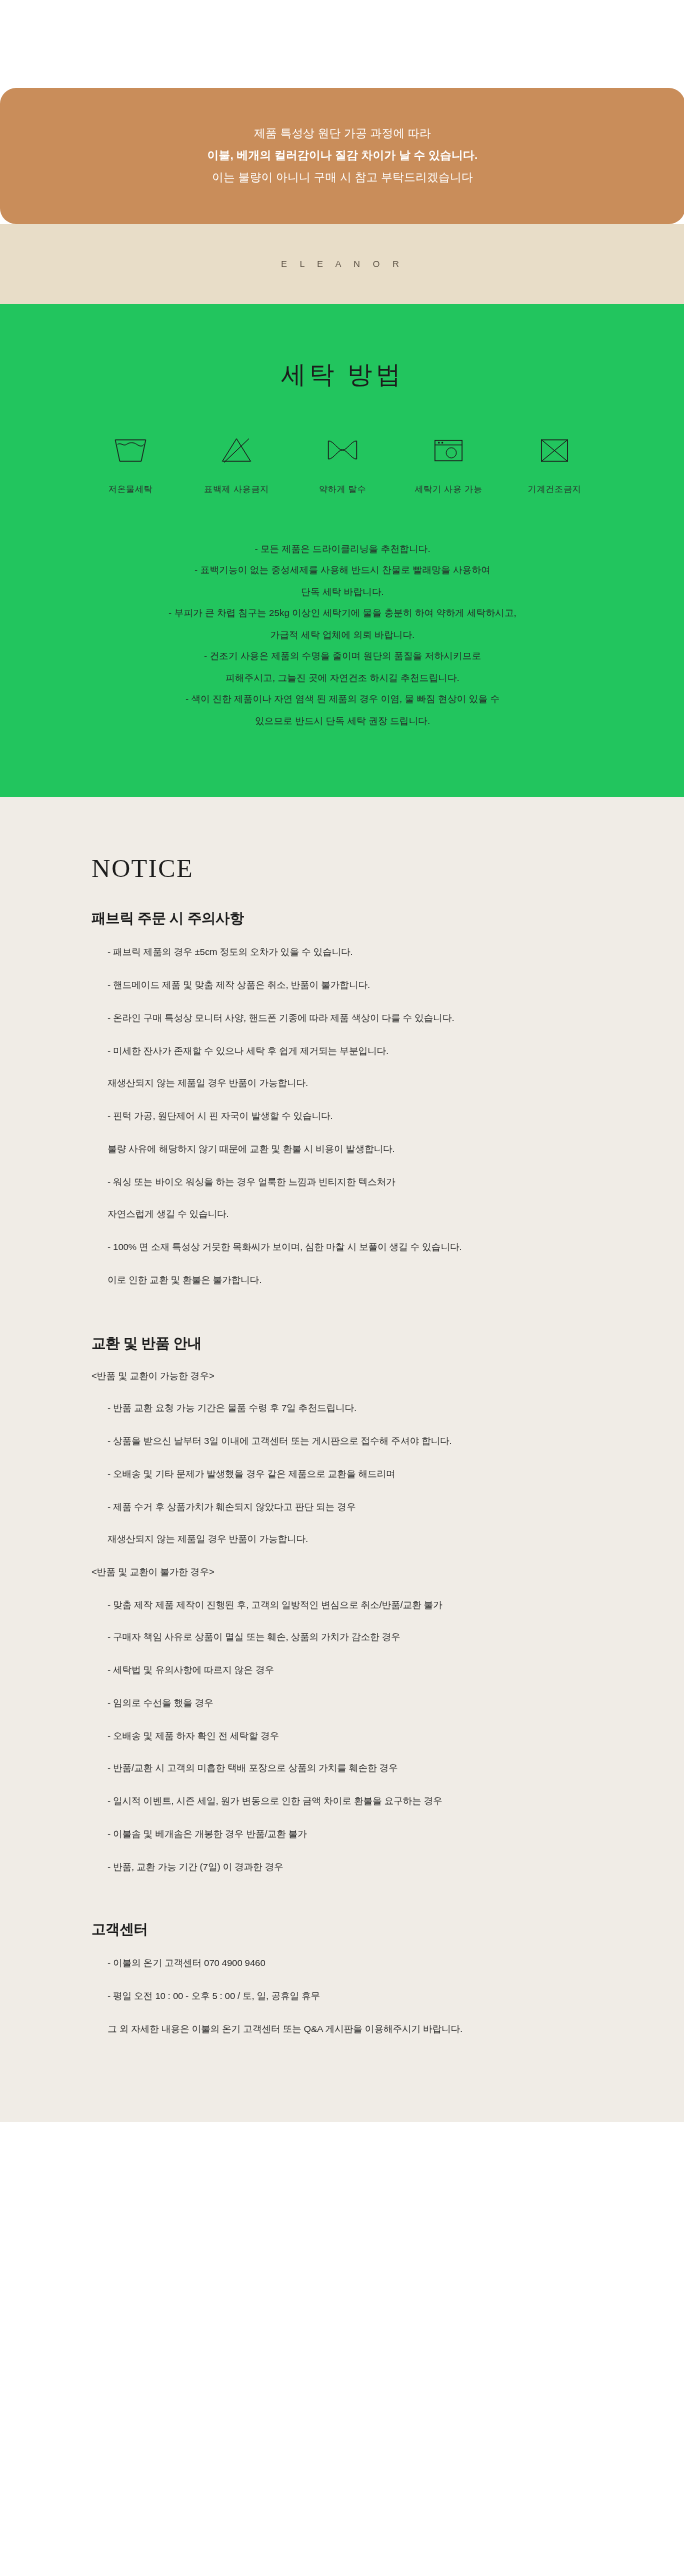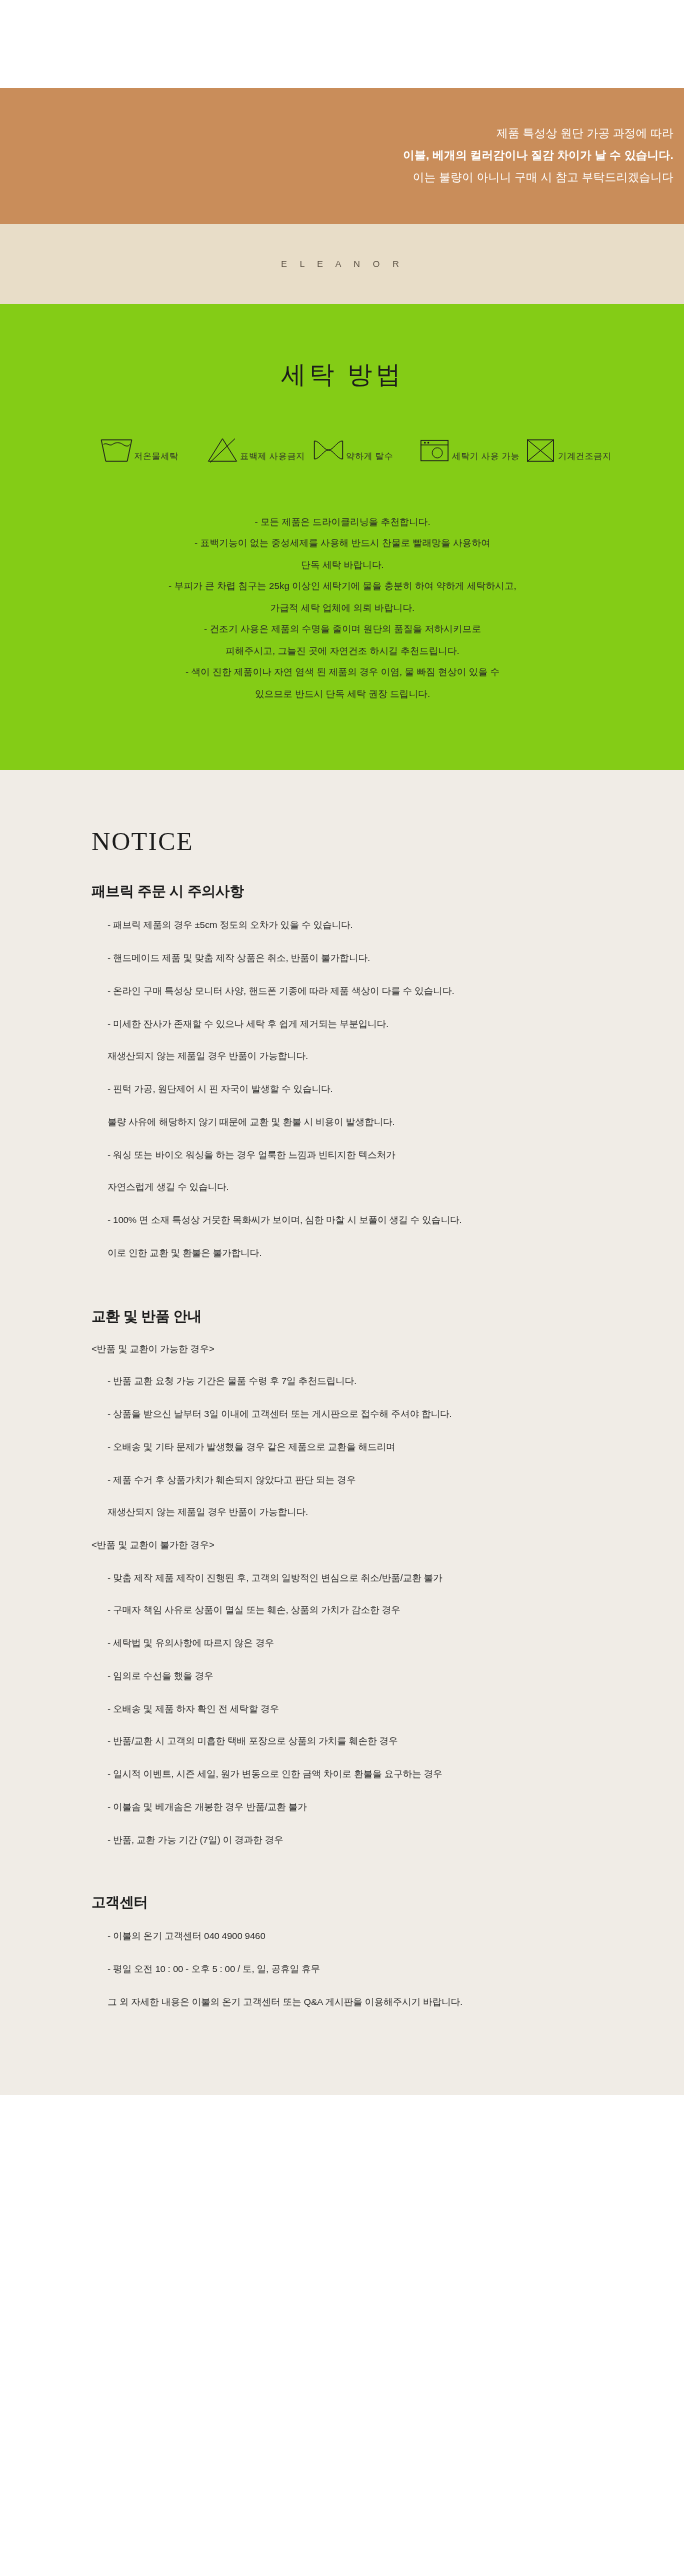--- a/index.html
+++ b/index.html
@@ -17,22 +17,23 @@
     position: relative;
   }
 
   
   .top-gap { height: 88px; background: #ffffff; }
 
   
   .banner {
     background: #c98d5a;
     color: #ffffff;
-    text-align: right;
+    text-align: center;
     padding: 34px 11.4px 35px;
+    border-radius: 16px;
   }
   .banner-line {
     font-size: 11.4px;
     line-height: 1.95;
     letter-spacing: 0.1px;
     font-weight: 400;
   }
   .banner-line.bold { font-weight: 700; }
 
   
@@ -45,42 +46,42 @@
   }
   .brand-name {
     font-size: 9px;
     letter-spacing: 5.1px;
     color: #5d5346;
     font-weight: 400;
   }
 
   
   .washing {
-    background: #84cc16;
+    background: #22c55e;
     padding: 54px 0 63px;
     text-align: center;
   }
   .washing h2 {
     margin: 0 0 40px;
     font-family: "Liberation Serif", serif;
     font-size: 25px;
     font-weight: 400;
     letter-spacing: 3.4px;
     color: #1c1c1c;
   }
   .icon-row {
     display: flex;
     justify-content: center;
     gap: 43px;
     align-items: flex-end;
   }
   .icon-cell {
     width: 63px;
     display: flex;
-    flex-direction: row;
+    flex-direction: column;
     align-items: center;
   }
   .icon-box { height: 38px; display: flex; align-items: center; justify-content: center; }
   .icon-label {
     margin-top: 15px;
     font-size: 8.6px;
     color: #2b2b2b;
     letter-spacing: 0.3px;
     white-space: nowrap;
   }
@@ -270,21 +271,21 @@
         <p class="line">- 임의로 수선을 했을 경우</p>
         <p class="line">- 오배송 및 제품 하자 확인 전 세탁할 경우</p>
         <p class="line">- 반품/교환 시 고객의 미흡한 택배 포장으로 상품의 가치를 훼손한 경우</p>
         <p class="line">- 일시적 이벤트, 시즌 세일, 원가 변동으로 인한 금액 차이로 환불을 요구하는 경우</p>
         <p class="line">- 이불솜 및 베개솜은 개봉한 경우 반품/교환 불가</p>
         <p class="line">- 반품, 교환 가능 기간 (7일) 이 경과한 경우</p>
       </div>
 
       <h3 class="sec-head spaced">고객센터</h3>
       <div class="group">
-        <p class="line">- 이불의 온기 고객센터  040 4900 9460</p>
+        <p class="line">- 이불의 온기 고객센터  070 4900 9460</p>
         <p class="line">- 평일 오전 10 : 00 - 오후 5 : 00 / 토, 일, 공휴일 휴무</p>
         <p class="line">  그 외 자세한 내용은 이불의 온기 고객센터 또는 Q&amp;A 게시판을 이용해주시기 바랍니다.</p>
       </div>
     </div>
   </section>
 
   <div class="bottom-gap"></div>
 </div>
 
 

